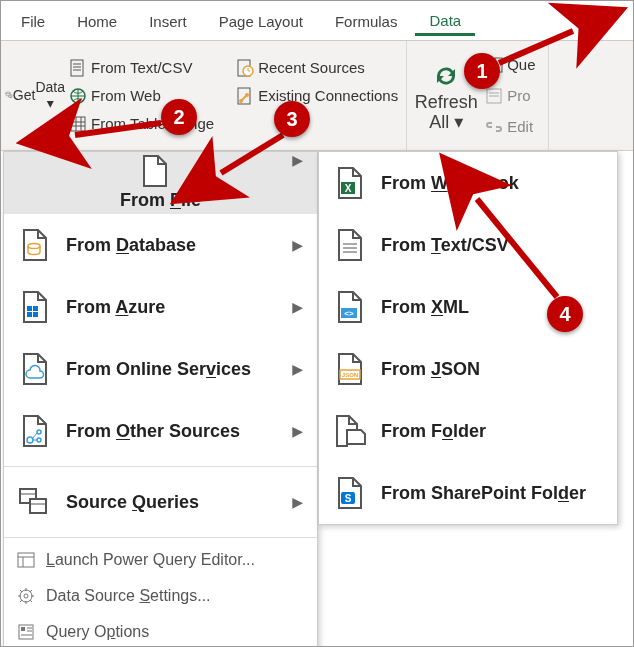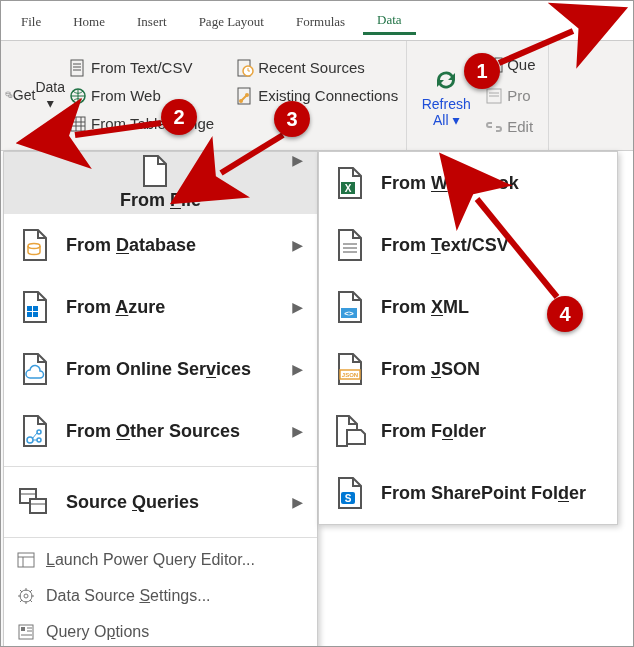--- a/index.html
+++ b/index.html
@@ -1,31 +1,31 @@
 <!DOCTYPE html>
 <html><head>
 <meta charset="utf-8">
 <style>
   * { box-sizing: border-box; margin: 0; padding: 0; }
   body { font-family: "Segoe UI", Arial, sans-serif; font-size: 14px; background: #fff; width: 634px; height: 647px; overflow: hidden; position: relative; border: 1px solid #999; }
 
   
   .tabs { display: flex; align-items: center; height: 40px; border-bottom: 1px solid #ccc; padding: 0 6px; gap: 4px; background: #fff; }
-  .tab { padding: 6px 14px 4px; font-size: 13px; color: #444; cursor: pointer; font-family: Liberation Serif, serif; }
+  .tab { padding: 6px 14px 4px; font-size: 15px; color: #444; cursor: pointer; }
   .tab.active { color: #217346; border-bottom: 3px solid #217346; font-weight: 500; }
 
   
   .ribbon { display: flex; height: 110px; background: #f3f2f1; border-bottom: 1px solid #d0d0d0; position: relative; }
   .ribbon-group { display: flex; padding: 4px 8px 4px 4px; border-right: 1px solid #d8d8d8; }
   .getdata { display: flex; flex-direction: row; align-items: center; justify-content: center; width: 60px; cursor: pointer; font-size: 14px; color: #333; text-align: center; line-height:1.1; }
   .getdata svg { margin-bottom: 2px; }
   .small-list { display: flex; flex-direction: column; justify-content: center; gap: 4px; padding-left: 4px; }
   .small-item { display: flex; align-items: center; gap: 4px; font-size: 15px; color: #333; cursor: pointer; height: 24px; }
   .small-item svg, .small-item .ic { width: 18px; height: 18px; flex: none; }
-  .refresh { display:flex; flex-direction:column; align-items:center; justify-content:center; width:70px; font-size:14px; color:#1d4ed8; cursor:pointer; line-height:1.1;}
+  .refresh { display:flex; flex-direction:column; align-items:center; justify-content:center; width:70px; font-size:18px; color:#404040; cursor:pointer; line-height:1.1;}
   .right-list { display:flex; flex-direction:column; justify-content:center; gap:7px; padding:4px;}
   .right-item { display:flex; align-items:center; gap:4px; font-size:15px; color:#888; height:24px;}
   .right-item svg{width:18px;height:18px;}
 
   
   .menu1 { position: absolute; left: 2px; top: 150px; width: 315px; background: #fff; border: 1px solid #ccc; box-shadow: 2px 2px 6px rgba(0,0,0,.2); z-index: 5; }
   .menu2 { position: absolute; left: 317px; top: 150px; width: 300px; background: #fff; border: 1px solid #ccc; box-shadow: 2px 2px 6px rgba(0,0,0,.2); z-index: 5; }
   .mitem { display: flex; align-items: center; height: 62px; padding: 0 12px; font-size: 18px; font-weight: 600; color: #222; cursor: pointer; position: relative; }
   .mitem .mic { width: 38px; height: 38px; margin-right: 12px; flex: none; }
   .mitem .arrow { position: absolute; right: 14px; font-size: 14px; color: #666; font-weight: normal; }

